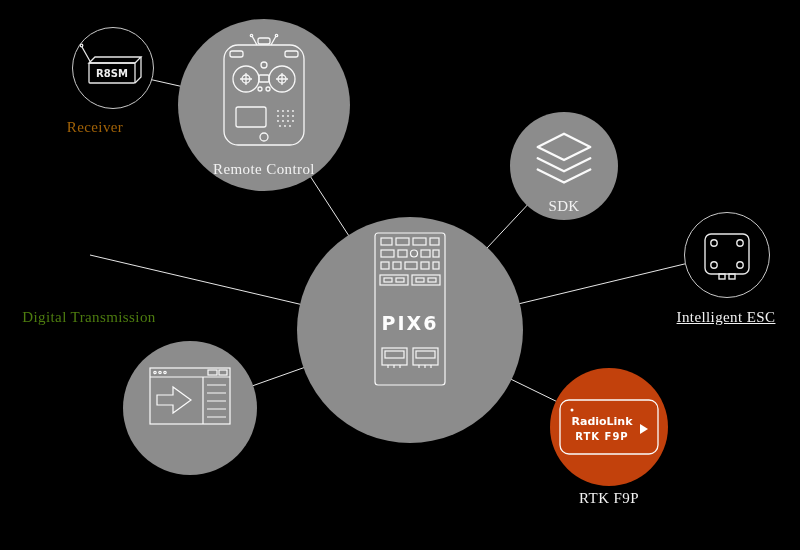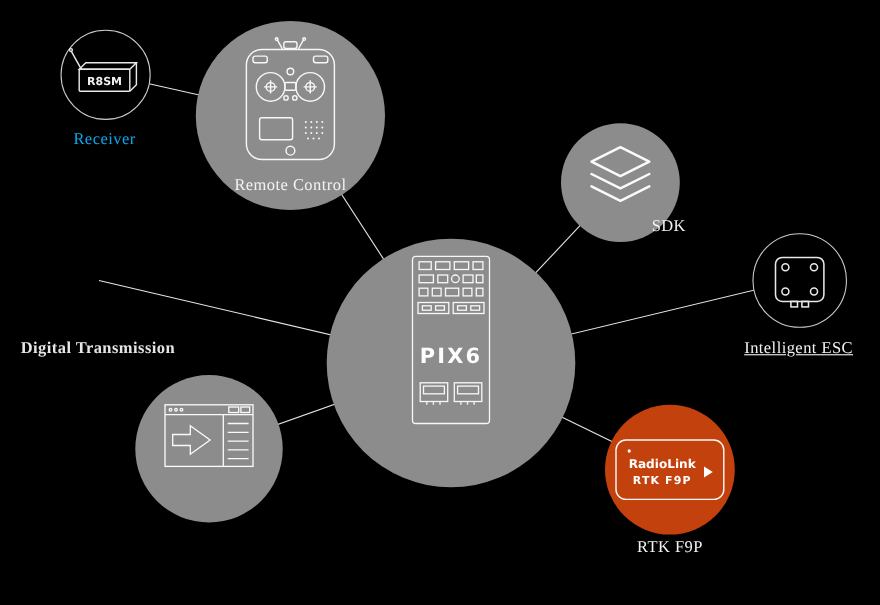--- a/index.html
+++ b/index.html
@@ -34,33 +34,33 @@
   <svg id="edges">
       <line x1="95" y1="67" x2="264" y2="105" stroke="#e6e6e6" stroke-width="1"></line>
       <line x1="264" y1="105" x2="410" y2="330" stroke="#e6e6e6" stroke-width="1"></line>
       <line x1="90" y1="255" x2="410" y2="330" stroke="#e6e6e6" stroke-width="1"></line>
       <line x1="190" y1="408" x2="410" y2="330" stroke="#e6e6e6" stroke-width="1"></line>
       <line x1="564" y1="166" x2="410" y2="330" stroke="#e6e6e6" stroke-width="1"></line>
       <line x1="726" y1="254" x2="410" y2="330" stroke="#e6e6e6" stroke-width="1"></line>
       <line x1="609" y1="427" x2="410" y2="330" stroke="#e6e6e6" stroke-width="1"></line>
     </svg>
 
-  <div class="circle outlined" style="left:55px;top:27px;width:80px;height:80px;">
+  <div class="circle outlined" style="left:72px;top:27px;width:80px;height:80px;">
     <svg class="icon" width="76" height="54" viewBox="0 0 76 54">
       <g stroke="#e8e8e8" stroke-width="1.3" fill="none">
         <path d="M16 22 L7 6"></path>
           <circle cx="6.5" cy="4.5" r="1.3"></circle>
         <path d="M14 22 L20 16 L66 16 L60 22 Z"></path>
         <rect x="14" y="22" width="46" height="20" rx="1"></rect>
         <path d="M60 42 L66 36 L66 16"></path>
       </g>
       <text x="37" y="36" text-anchor="middle" fill="#efefef" font-size="10" font-weight="bold" font-family="DejaVu Sans, sans-serif">R8SM</text>
     </svg>
   </div>
-  <div class="label" style="left: 95px; top: 119px; color: #0ea5e9;">Receiver</div>
+  <div class="label" style="left: 95px; top: 119px; color: #a16207;">Receiver</div>
 
   <div class="circle filled" style="left: 178px; top: 19px; width: 172px; height: 172px; padding-top: 14px; box-sizing: border-box; background: rgb(140, 140, 140);">
     <svg class="icon" width="96" height="118" viewBox="0 0 96 118">
       <g stroke="#f7f7f7" stroke-width="1.3" fill="none">
         <path d="M41 12 L36 3"></path>
           <circle cx="35.5" cy="2.5" r="1.2"></circle>
         <path d="M55 12 L60 3"></path>
           <circle cx="60.5" cy="2.5" r="1.2"></circle>
         <rect x="42" y="5" width="12" height="6" rx="2"></rect>
         <rect x="8" y="12" width="80" height="100" rx="14"></rect>
@@ -93,21 +93,21 @@
           <circle cx="72" cy="88" r="0.9"></circle>
           <circle cx="77" cy="88" r="0.9"></circle>
         <circle cx="64" cy="93" r="0.9"></circle>
           <circle cx="69" cy="93" r="0.9"></circle>
           <circle cx="74" cy="93" r="0.9"></circle>
       </g>
     </svg>
   </div>
   <div class="label" style="left: 264px; top: 161px; color: rgb(242, 242, 242); text-align: right;">Remote Control</div>
 
-  <div class="label" style="left: 89px; top: 309px; color: #e5e5e5; font-weight: bold;">Digital Transmission</div>
+  <div class="label" style="left: 89px; top: 309px; color: #4d7c0f;">Digital Transmission</div>
 
   <div class="circle filled" style="left: 123px; top: 341px; width: 134px; height: 134px; padding-top: 22px; box-sizing: border-box; background: rgb(140, 140, 140);">
     <svg class="icon" width="88" height="66" viewBox="0 0 88 66">
       <g stroke="#fafafa" stroke-width="1.2" fill="none">
         <rect x="4" y="5" width="80" height="56"></rect>
         <path d="M4 14 H84"></path>
         <circle cx="9" cy="9.5" r="1.2"></circle>
           <circle cx="14" cy="9.5" r="1.2"></circle>
           <circle cx="19" cy="9.5" r="1.2"></circle>
         <rect x="62" y="7" width="9" height="5"></rect>
@@ -155,21 +155,21 @@
 
   <div class="circle filled" style="left: 510px; top: 112px; width: 108px; height: 108px; padding-top: 18px; box-sizing: border-box; background: rgb(140, 140, 140);">
     <svg class="icon" width="72" height="62" viewBox="0 0 76 66">
       <g stroke="#fafafa" stroke-width="2.4" fill="none" stroke-linejoin="round" stroke-linecap="round">
         <path d="M38 4 L66 18 L38 32 L10 18 Z"></path>
         <path d="M10 30 L38 44 L66 30"></path>
         <path d="M10 42 L38 56 L66 42"></path>
       </g>
     </svg>
   </div>
-  <div class="label" style="left: 564px; top: 198px; color: rgb(242, 242, 242); margin-left: 44px;">SDK</div>
+  <div class="label" style="left: 564px; top: 198px; color: rgb(242, 242, 242);">SDK</div>
 
   <div class="circle outlined" style="left:684px;top:212px;width:84px;height:84px;">
     <svg class="icon" width="58" height="54" viewBox="0 0 58 54">
       <g stroke="#e8e8e8" stroke-width="1.4" fill="none">
         <rect x="7" y="6" width="44" height="40" rx="6"></rect>
         <circle cx="16" cy="15" r="3.2"></circle>
           <circle cx="42" cy="15" r="3.2"></circle>
         <circle cx="16" cy="37" r="3.2"></circle>
           <circle cx="42" cy="37" r="3.2"></circle>
         <rect x="21" y="46" width="6" height="5"></rect>

